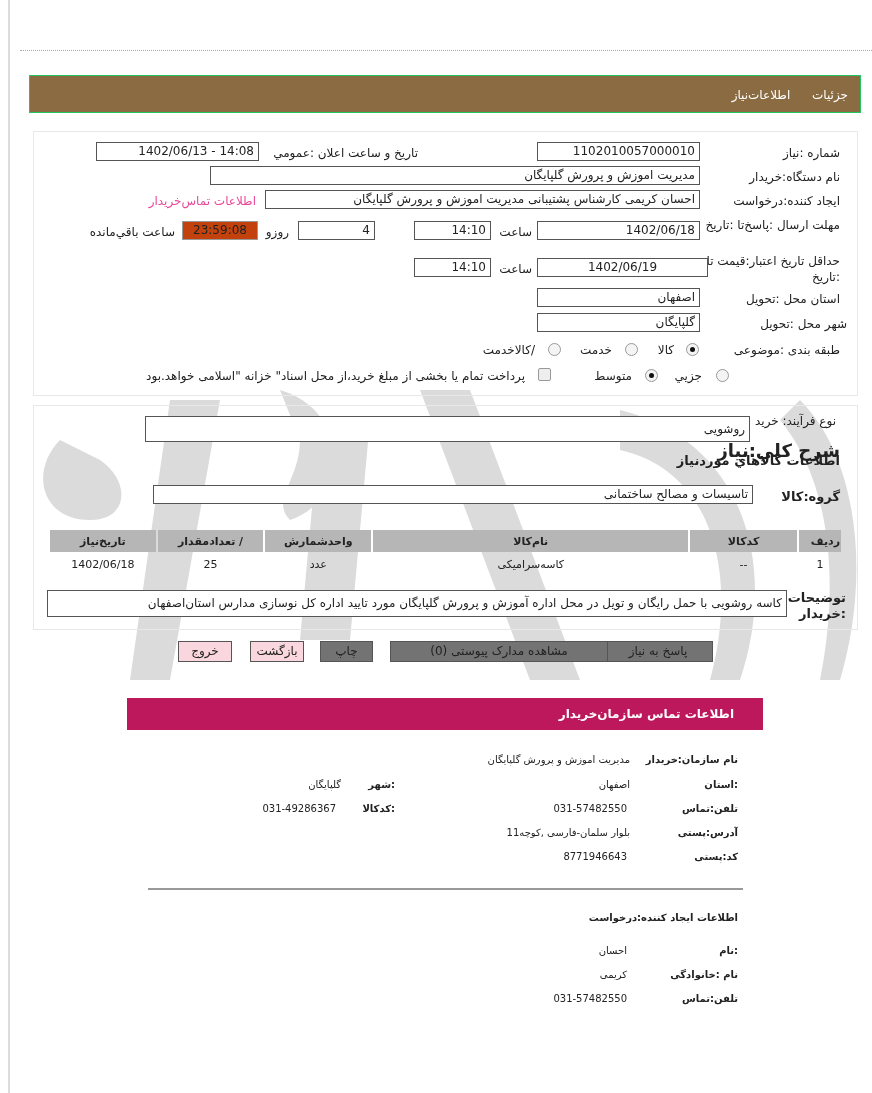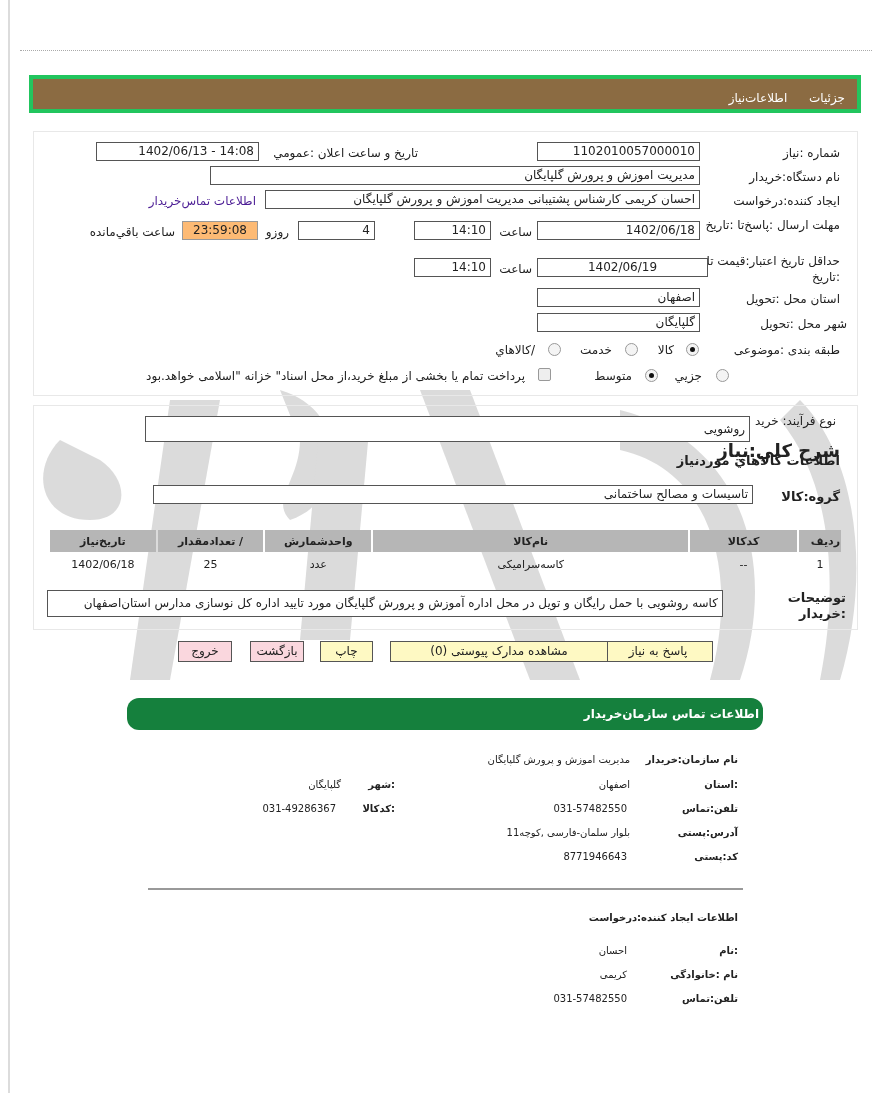--- a/index.html
+++ b/index.html
@@ -7,56 +7,56 @@
   body {
     width: 872px; height: 1093px; background: #ffffff; position: relative; overflow: hidden;
     font-family: "DejaVu Sans", sans-serif; font-size: 12px; color: #222;
   }
   .left-rule { position: absolute; left: 8px; top: 0; width: 2px; height: 1093px; background: #dcdcdc; }
   .top-rule { position: absolute; left: 20px; top: 50px; width: 852px; height: 1px; border-top: 1px dotted #aaa; }
   .watermark { position: absolute; left: 20px; top: 380px; width: 860px; height: 320px; pointer-events: none; opacity: 0.35; }
 
   .header-bar {
     position: absolute; left: 29px; top: 75px; width: 832px; height: 38px;
-    background: #8b6b42; border: 4px solid #22c55e; direction: rtl;
+    background: #8b6b42; border: 1px solid #22c55e; direction: rtl;
     color: #fff; font-size: 12px; line-height: 38px; padding-right: 12px;
   }
   .header-bar span { margin-left: 18px; }
 
   .panel { position: absolute; border: 1px solid #e8e8e8; background: transparent; }
   .p1 { left: 33px; top: 131px; width: 825px; height: 265px; }
   .p2 { left: 33px; top: 405px; width: 825px; height: 225px; }
 
   .abs { position: absolute; white-space: nowrap; direction: rtl; }
   .lbl { font-size: 12px; color: #222; }
   .box {
     position: absolute; height: 19px; border: 1px solid #555; background: #fff;
     direction: rtl; padding: 0 4px; line-height: 17px; font-size: 12px; white-space: nowrap; overflow: hidden;
   }
   .box.ltr { direction: ltr; text-align: right; }
-  .box.timer { background: #fdba74; border-color: #999; text-align: center; direction: ltr; }
-  .link { color: #4c1d95; }
+  .box.timer { background: #c2410c; border-color: #999; text-align: center; direction: ltr; }
+  .link { color: #ec4899; }
 
   .radio { position: absolute; width: 13px; height: 13px; border-radius: 50%; border: 1px solid #999; background: #f4f4f4; }
   .radio.on::after { content: ""; position: absolute; left: 3px; top: 3px; width: 5px; height: 5px; border-radius: 50%; background: #111; }
   .check { position: absolute; width: 13px; height: 13px; border: 1px solid #999; background: #eee; border-radius: 2px; }
 
   .bold { font-weight: bold; }
 
   table.items { position: absolute; left: 48px; top: 528px; width: 795px; border-collapse: separate; border-spacing: 2px; direction: rtl; font-size: 11px; }
   table.items th { background: #b6b6b6; color: #222; font-weight: bold; height: 22px; font-size: 11px; }
   table.items td { text-align: center; height: 20px; color: #222; }
 
   .btn { position: absolute; height: 21px; border: 1px solid #555; font-size: 12px; line-height: 19px; text-align: center; direction: rtl; }
-  .btn.green { background: #fef9c3; }
+  .btn.green { background: #737373; }
   .btn.pink { background: #fad7de; }
 
   .sub-header {
-    position: absolute; left: 127px; top: 698px; width: 636px; height: 32px; background: #15803d;
-    color: #fff; font-weight: bold; direction: rtl; padding-right: 4px; line-height: 32px; font-size: 12px; border-radius: 12px;
+    position: absolute; left: 127px; top: 698px; width: 636px; height: 32px; background: #be185d;
+    color: #fff; font-weight: bold; direction: rtl; padding-right: 29px; line-height: 32px; font-size: 12px;
   }
   .small { font-size: 10px; }
   .divider { position: absolute; left: 148px; top: 888px; width: 595px; height: 2px; background: #999; }
 </style>
 </head>
 <body>
 
 <div class="left-rule"></div>
 <div class="top-rule"></div>
 
@@ -109,21 +109,21 @@
 
 <span class="abs lbl" style="right:25px; top:317px;">شهر محل :تحویل</span>
 <div class="box" style="left:537px; top:313px; width:163px;">گلپایگان</div>
 
 <span class="abs lbl" style="right:32px; top:343px;">طبقه بندی :موضوعی</span>
 <span class="radio on" style="left:686px; top:343px;"></span>
 <span class="abs lbl" style="right:198px; top:343px;">کالا</span>
 <span class="radio" style="left:625px; top:343px;"></span>
 <span class="abs lbl" style="right:260px; top:343px;">خدمت</span>
 <span class="radio" style="left:548px; top:343px;"></span>
-<span class="abs lbl" style="right:337px; top:343px;">/کالاهاي</span>
+<span class="abs lbl" style="right:337px; top:343px;">/کالاخدمت</span>
 
 <span class="abs lbl" style="right:36px; top:369px;margin-top:45px;">نوع فرآیند: خرید</span>
 <span class="radio" style="left:716px; top:369px;"></span>
 <span class="abs lbl" style="right:170px; top:369px;">جزیي</span>
 <span class="radio on" style="left:645px; top:369px;"></span>
 <span class="abs lbl" style="right:240px; top:369px;">متوسط</span>
 <span class="check" style="left:538px; top:368px;"></span>
 <span class="abs lbl" style="right:347px; top:369px;">پرداخت تمام یا بخشی از مبلغ خرید،از محل اسناد" خزانه "اسلامی خواهد.بود</span>
 
 <div class="panel p2"></div>
@@ -153,21 +153,21 @@
       <td>--</td>
       <td>کاسه‌سرامیکی</td>
       <td>عدد</td>
       <td>25</td>
       <td>1402/06/18</td>
     </tr>
   </tbody>
 </table>
 
 <span class="abs bold" style="right:26px; top:590px; width:60px; white-space:normal; line-height:16px; font-size:13px;">توضیحات :خریدار</span>
-<div class="box" style="left:47px; top:590px; width:676px; height:27px; line-height:25px;">کاسه روشویی با حمل رایگان و تویل در محل اداره آموزش و پرورش گلپایگان مورد تایید اداره کل نوسازی مدارس استان‌اصفهان</div>
+<div class="box" style="left:47px; top:590px; width:740px; height:27px; line-height:25px;">کاسه روشویی با حمل رایگان و تویل در محل اداره آموزش و پرورش گلپایگان مورد تایید اداره کل نوسازی مدارس استان‌اصفهان</div>
 
 <div class="btn green" style="left:603px; top:641px; width:110px;">پاسخ به نیاز</div>
 <div class="btn green" style="left:390px; top:641px; width:218px;">مشاهده مدارک پیوستی (0)</div>
 <div class="btn green" style="left:320px; top:641px; width:53px;">چاپ</div>
 <div class="btn pink" style="left:250px; top:641px; width:54px;">بازگشت</div>
 <div class="btn pink" style="left:178px; top:641px; width:54px;">خروج</div>
 
 <div class="sub-header">اطلاعات تماس سازمان‌خریدار</div>
 
 <span class="abs bold small" style="right:134px; top:754px;">نام سازمان:خریدار</span>

